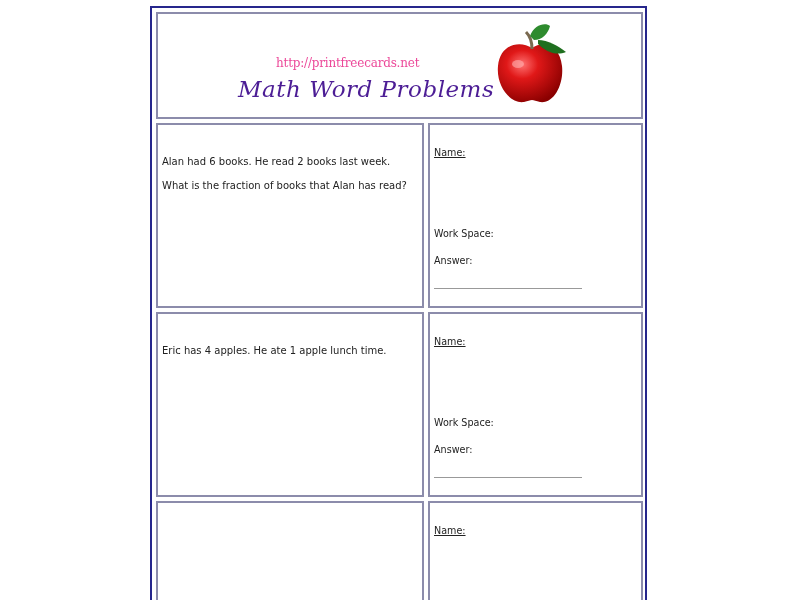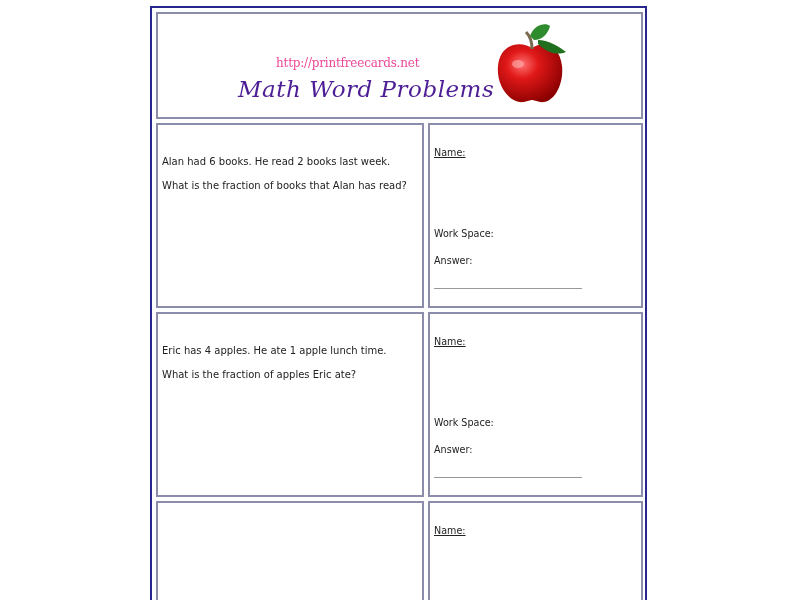--- a/index.html
+++ b/index.html
@@ -67,21 +67,20 @@
   <div class="cell a r1">
     <div class="lbl name-lbl">Name:</div>
     <div class="lbl work-lbl">Work Space:</div>
     <div class="lbl ans-lbl">Answer:</div>
     <div class="ans-line"></div>
   </div>
 
   <div class="cell q r2">
     <div class="qtext">
       <p>Eric has 4 apples. He ate 1 apple lunch time.</p>
-      <p>What is the fraction of apples Eric ate?</p>
     </div>
   </div>
   <div class="cell a r2">
     <div class="lbl name-lbl">Name:</div>
     <div class="lbl work-lbl">Work Space:</div>
     <div class="lbl ans-lbl">Answer:</div>
     <div class="ans-line"></div>
   </div>
 
   <div class="cell q r3">

